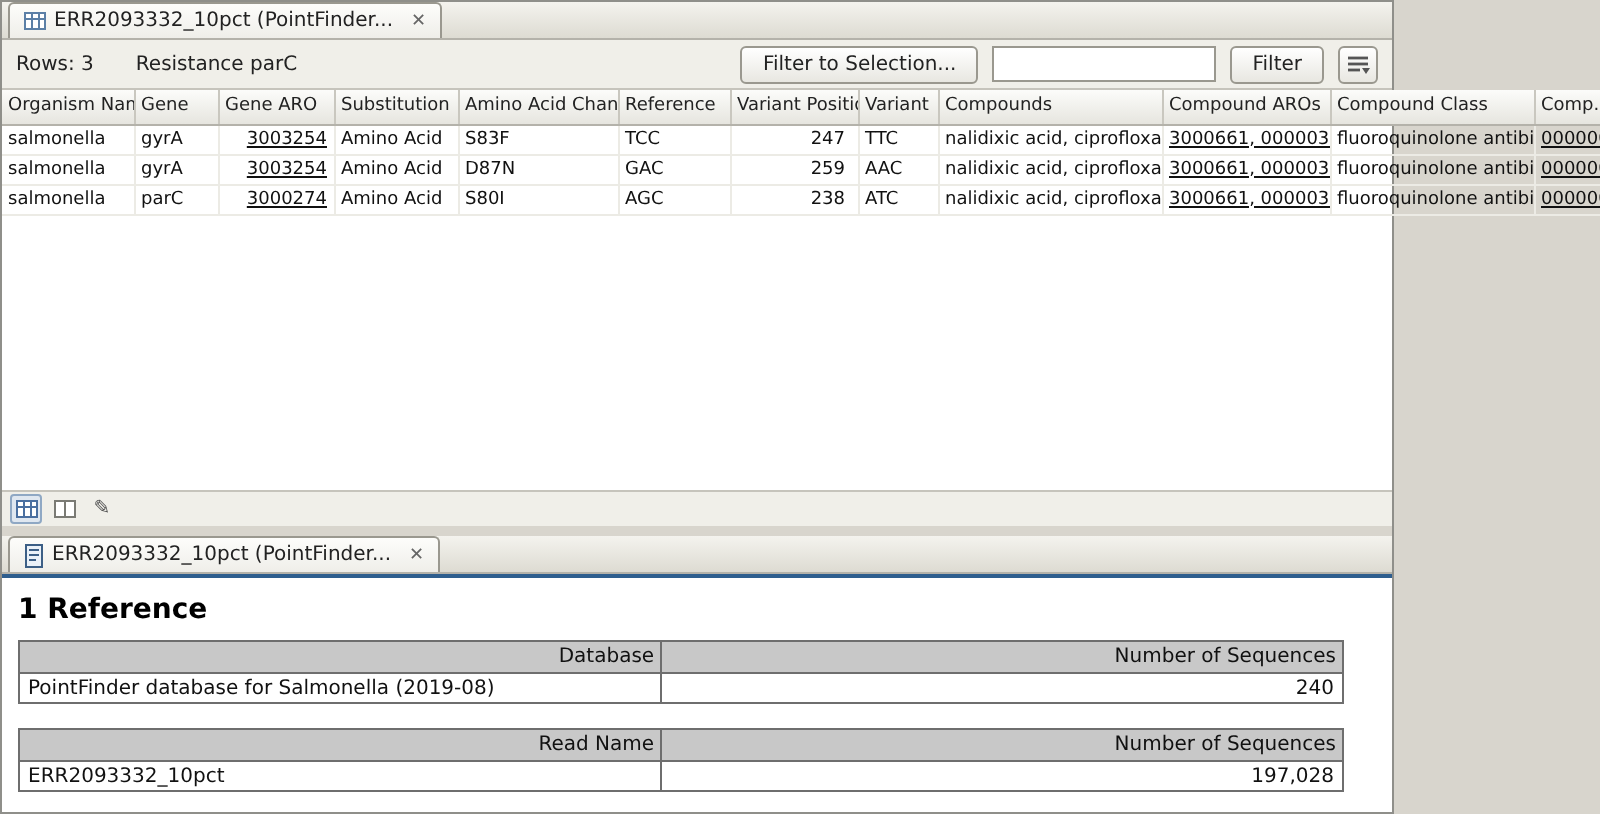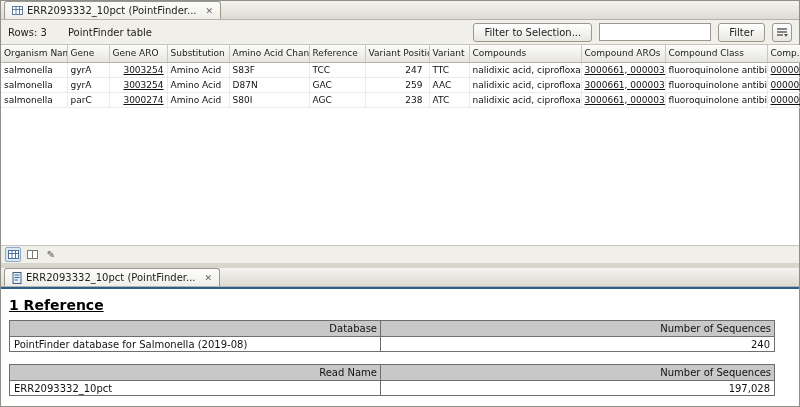--- a/index.html
+++ b/index.html
@@ -1,18 +1,18 @@
 <!DOCTYPE html>
 <html><head>
 <meta charset="utf-8">
 <style>
   * { box-sizing: border-box; margin: 0; padding: 0; }
   html, body { width: 800px; height: 407px; }
   body { font-family: "DejaVu Sans", sans-serif; background: #d8d5cd; overflow: hidden; }
-  .app { width: 800px; height: 407px; border: 1px solid #8f8f8a; display: flex; flex-direction: column; background: #eceae3; }
+  .app { width: 697px; height: 407px; border: 1px solid #8f8f8a; display: flex; flex-direction: column; background: #eceae3; }
 
   
   .tab-strip { height: 19px; flex: 0 0 19px; background: linear-gradient(#f4f3ee,#dddbd2); border-bottom: 1px solid #b4b2aa; display: flex; align-items: flex-end; padding-left: 3px; }
   .tab { height: 18px; display: flex; align-items: center; gap: 4px; padding: 0 7px; background: linear-gradient(#fdfdfb,#efeee9); border: 1px solid #9a988f; border-bottom: none; border-radius: 3px 3px 0 0; font-size: 10px; color: #222; cursor: default; }
   .tab-close { color: #666; font-size: 9px; margin-left: 5px; }
   .tab-icon { display: inline-flex; }
 
   
   .toolbar { height: 25px; flex: 0 0 25px; background: #f0efe9; border-bottom: 1px solid #c6c4bc; display: flex; align-items: center; padding: 0 7px; gap: 7px; font-size: 10px; color: #222; }
   .toolbar .spacer { flex: 1; }
@@ -35,21 +35,21 @@
   .view-btn { width: 16px; height: 15px; display: flex; align-items: center; justify-content: center; border: 1px solid transparent; border-radius: 2px; font-size: 10px; color: #555; }
   .view-btn.active { background: #dfe7f0; border-color: #8fa8c4; }
 
   .splitter { height: 5px; flex: 0 0 5px; background: #d8d5cd; }
 
   
   .bottom-panel { flex: 1; display: flex; flex-direction: column; background: #fff; min-height: 0; }
   .active-line { height: 2px; flex: 0 0 2px; background: #2e5e8e; }
   .report { flex: 1; background: #fff; padding: 5px 24px 0 8px; overflow: hidden; }
   .report-heading { font-size: 14px; font-weight: bold; color: #000; margin: 8px 0 7px 0; }
-  .report-heading.first { margin-top: 3px; text-decoration: underline; }
+  .report-heading.first { margin-top: 3px; }
   table.rep { width: 100%; border-collapse: collapse; font-size: 10px; margin-bottom: 12px; }
   table.rep th { background: #c8c8c8; border: 1px solid #6e6e6e; font-weight: normal; text-align: right; padding: 2px 3px; height: 16px; color: #111; }
   table.rep td { border: 1px solid #6e6e6e; padding: 1px 4px; height: 15px; background: #fff; color: #111; white-space: nowrap; overflow: hidden; }
   table.rep td.num { text-align: right; }
 </style>
 </head>
 <body>
 
 <div class="app">
 
@@ -63,21 +63,21 @@
             <line x1="7.5" y1="1.5" x2="7.5" y2="9.5" stroke="#5b7fa6"></line>
           </svg>
       </span>
       <span>ERR2093332_10pct (PointFinder...</span>
       <span class="tab-close">✕</span>
     </div>
   </div>
 
   <div class="toolbar">
     <span class="rows-label">Rows: 3</span>
-    <span>PointFinder table</span>
+    <span>Resistance parC</span>
     <span class="spacer"></span>
     <button class="btn">Filter to Selection...</button>
     <input class="filter-input" value="" style="">
     <button class="btn">Filter</button>
     <span class="filter-opts">
       <svg width="12" height="11">
           <line x1="1" y1="2" x2="11" y2="2" stroke="#555" stroke-width="1.4"></line>
           <line x1="1" y1="5" x2="11" y2="5" stroke="#555" stroke-width="1.4"></line>
           <line x1="1" y1="8" x2="7" y2="8" stroke="#555" stroke-width="1.4"></line>
           <path d="M8 7 L12 7 L10 10 Z" fill="#555"></path>

